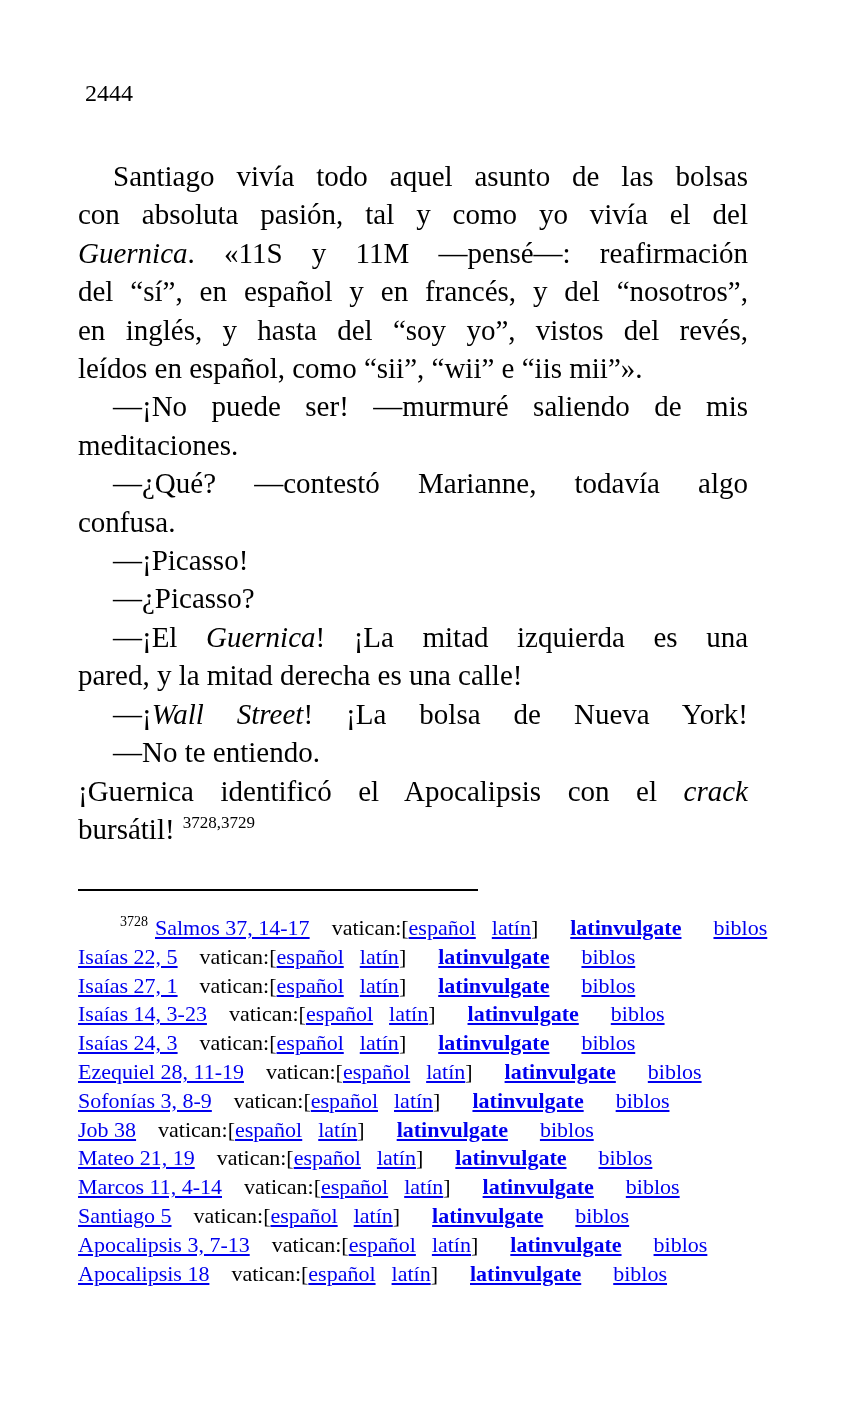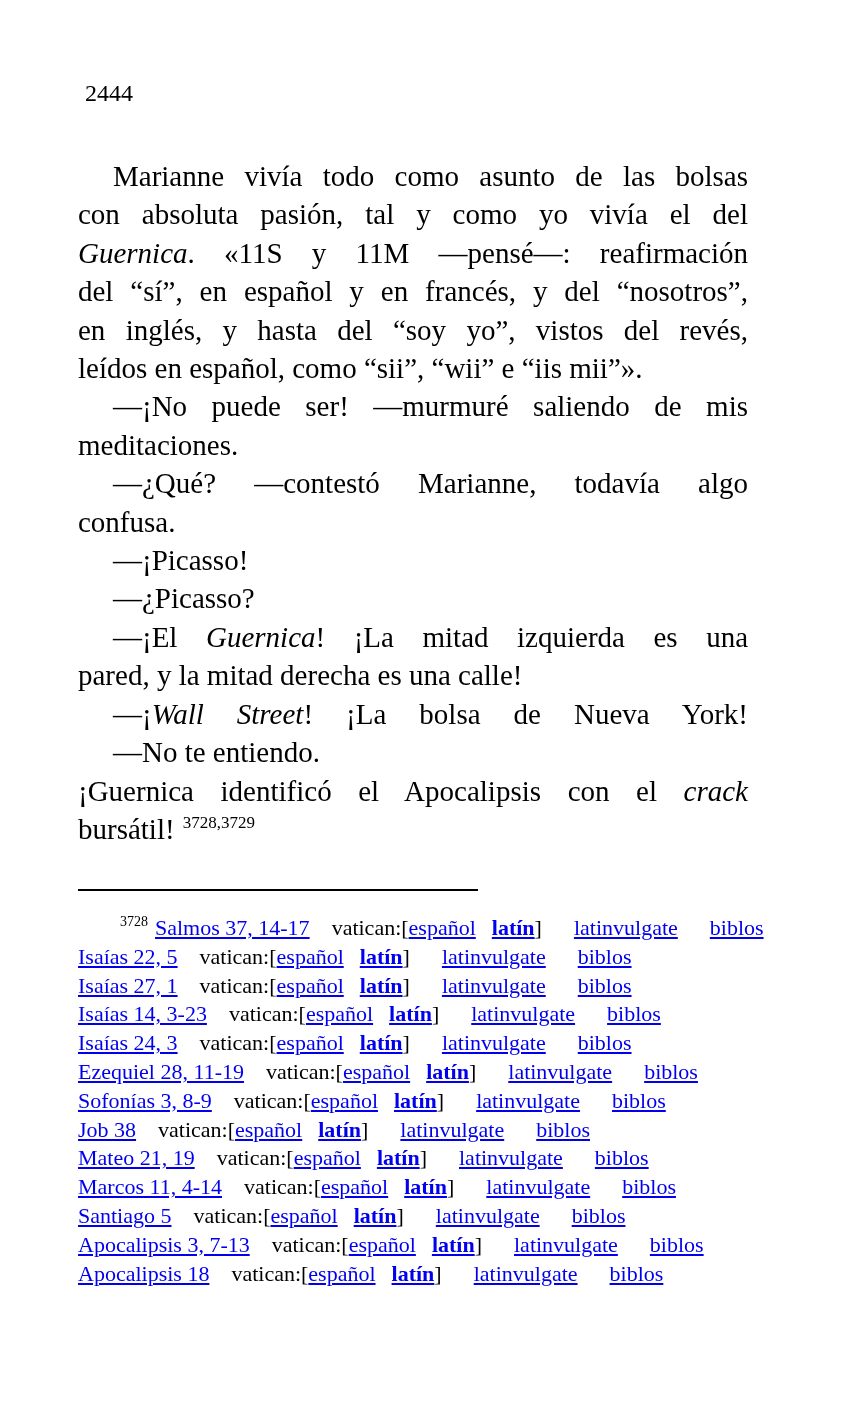--- a/index.html
+++ b/index.html
@@ -23,31 +23,31 @@
     position:absolute; left:78px; top:889px; width:400px; height:0;
     border-top:2px solid #000000;
   }
   .footnotes {
     position:absolute; left:78px; top:908px; width:740px;
     font-size:22px; line-height:28.8px; white-space:nowrap;
   }
   .fn-line a { color:#0000ee; text-decoration:underline; cursor:pointer; }
   .fn-marker { font-size:14px; vertical-align:9px; margin-right:7px;margin-left:42px; }
   .fn-src { margin-left:22px; }
-  .fn-latin { margin-left:16px;font-weight:bold; }
-  .fn-lv { margin-left:32px; }
+  .fn-latin { margin-left:16px; }
+  .fn-lv { margin-left:32px;font-weight:bold; }
   .fn-biblos { margin-left:32px; }
 </style>
 </head>
 <body>
 
 <div class="page">
   <div class="page-number">2444</div>
   <div class="body-text" id="body-text">
-      <div class="bline ind"><span>Marianne vivía todo como asunto de las bolsas</span></div>
+      <div class="bline ind"><span>Santiago vivía todo aquel asunto de las bolsas</span></div>
       <div class="bline"><span>con absoluta pasión, tal y como yo vivía el del</span></div>
       <div class="bline"><span class="it">Guernica</span><span>. «11S y 11M —pensé—: reafirmación</span></div>
       <div class="bline"><span>del “sí”, en español y en francés, y del “nosotros”,</span></div>
       <div class="bline"><span>en inglés, y hasta del “soy yo”, vistos del revés,</span></div>
       <div class="bline last"><span>leídos en español, como “sii”, “wii” e “iis mii”».</span></div>
       <div class="bline ind"><span>—¡No puede ser! —murmuré saliendo de mis</span></div>
       <div class="bline last"><span>meditaciones.</span></div>
       <div class="bline ind"><span>—¿Qué? —contestó Marianne, todavía algo</span></div>
       <div class="bline last"><span>confusa.</span></div>
       <div class="bline last ind"><span>—¡Picasso!</span></div>

